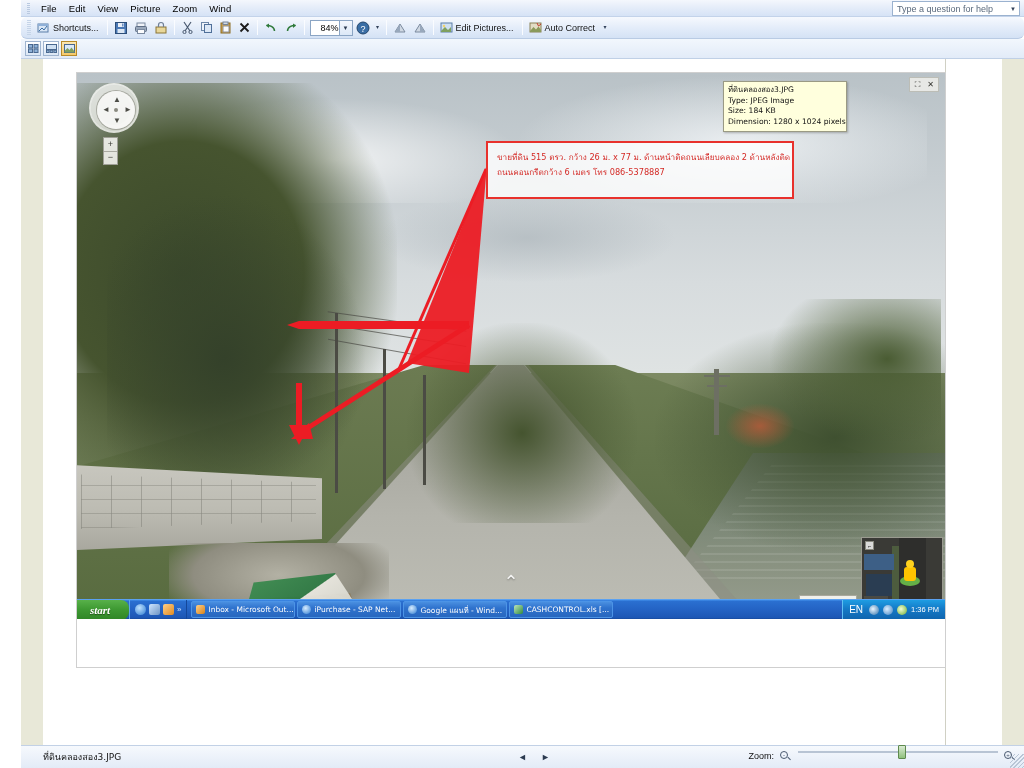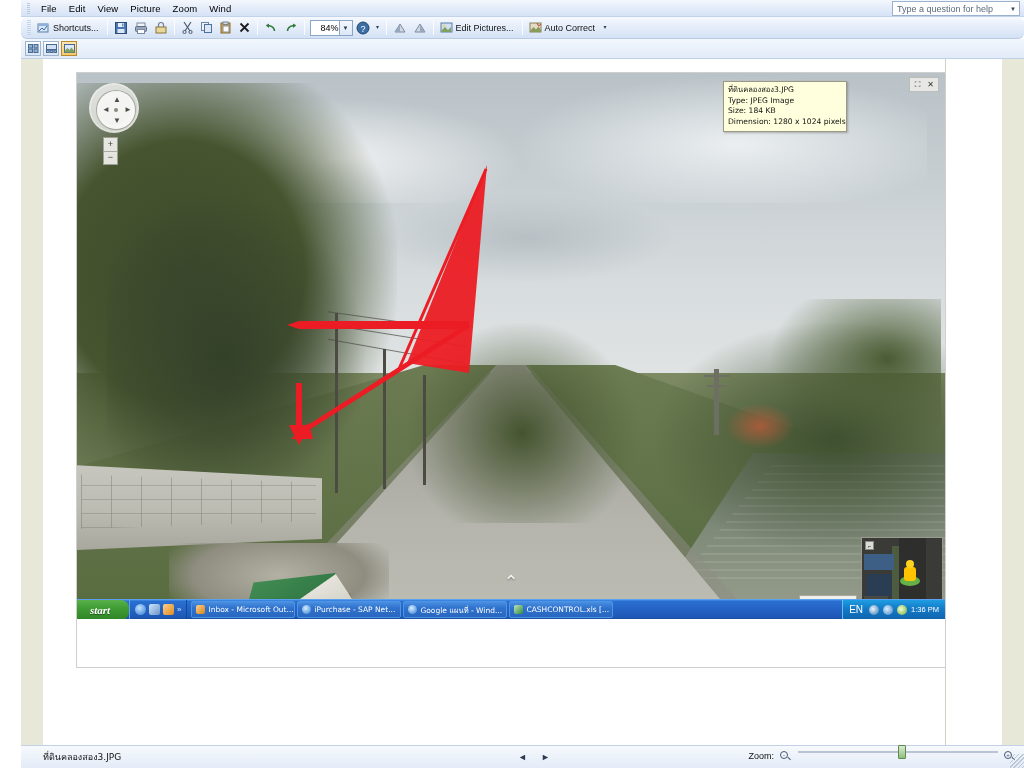--- a/index.html
+++ b/index.html
@@ -824,20 +824,24 @@
           <path d="M222 248 L392 248 L392 256 L222 256 Z" fill="#ec1c24"></path>
           <path d="M222 248 L210 252 L222 256 Z" fill="#ec1c24"></path>
 
           <path d="M392 252 L226 358" stroke="#ec1c24" stroke-width="5" fill="none"></path>
           <path d="M232 350 L214 366 L236 366 Z" fill="#ec1c24"></path>
 
           <path d="M222 310 L222 358" stroke="#ec1c24" stroke-width="6" fill="none"></path>
           <path d="M212 352 L222 372 L232 352 Z" fill="#ec1c24"></path>
         </svg>
 
+        <div class="annot-box">
+          <div class="annot-line">ขายที่ดิน 515 ตรว. กว้าง 26 ม. x 77 ม. ด้านหน้าติดถนนเลียบคลอง 2 ด้านหลังติด</div>
+          <div class="annot-line">ถนนคอนกรีตกว้าง 6 เมตร  โทร 086-5378887</div>
+        </div>
 
         <div class="sv-compass">
           <div class="ring"></div>
           <span class="sv-arrow n">▲</span>
           <span class="sv-arrow s">▼</span>
           <span class="sv-arrow w">◄</span>
           <span class="sv-arrow e">►</span>
           <span class="sv-dot"></span>
         </div>
         <div class="sv-zoom">

